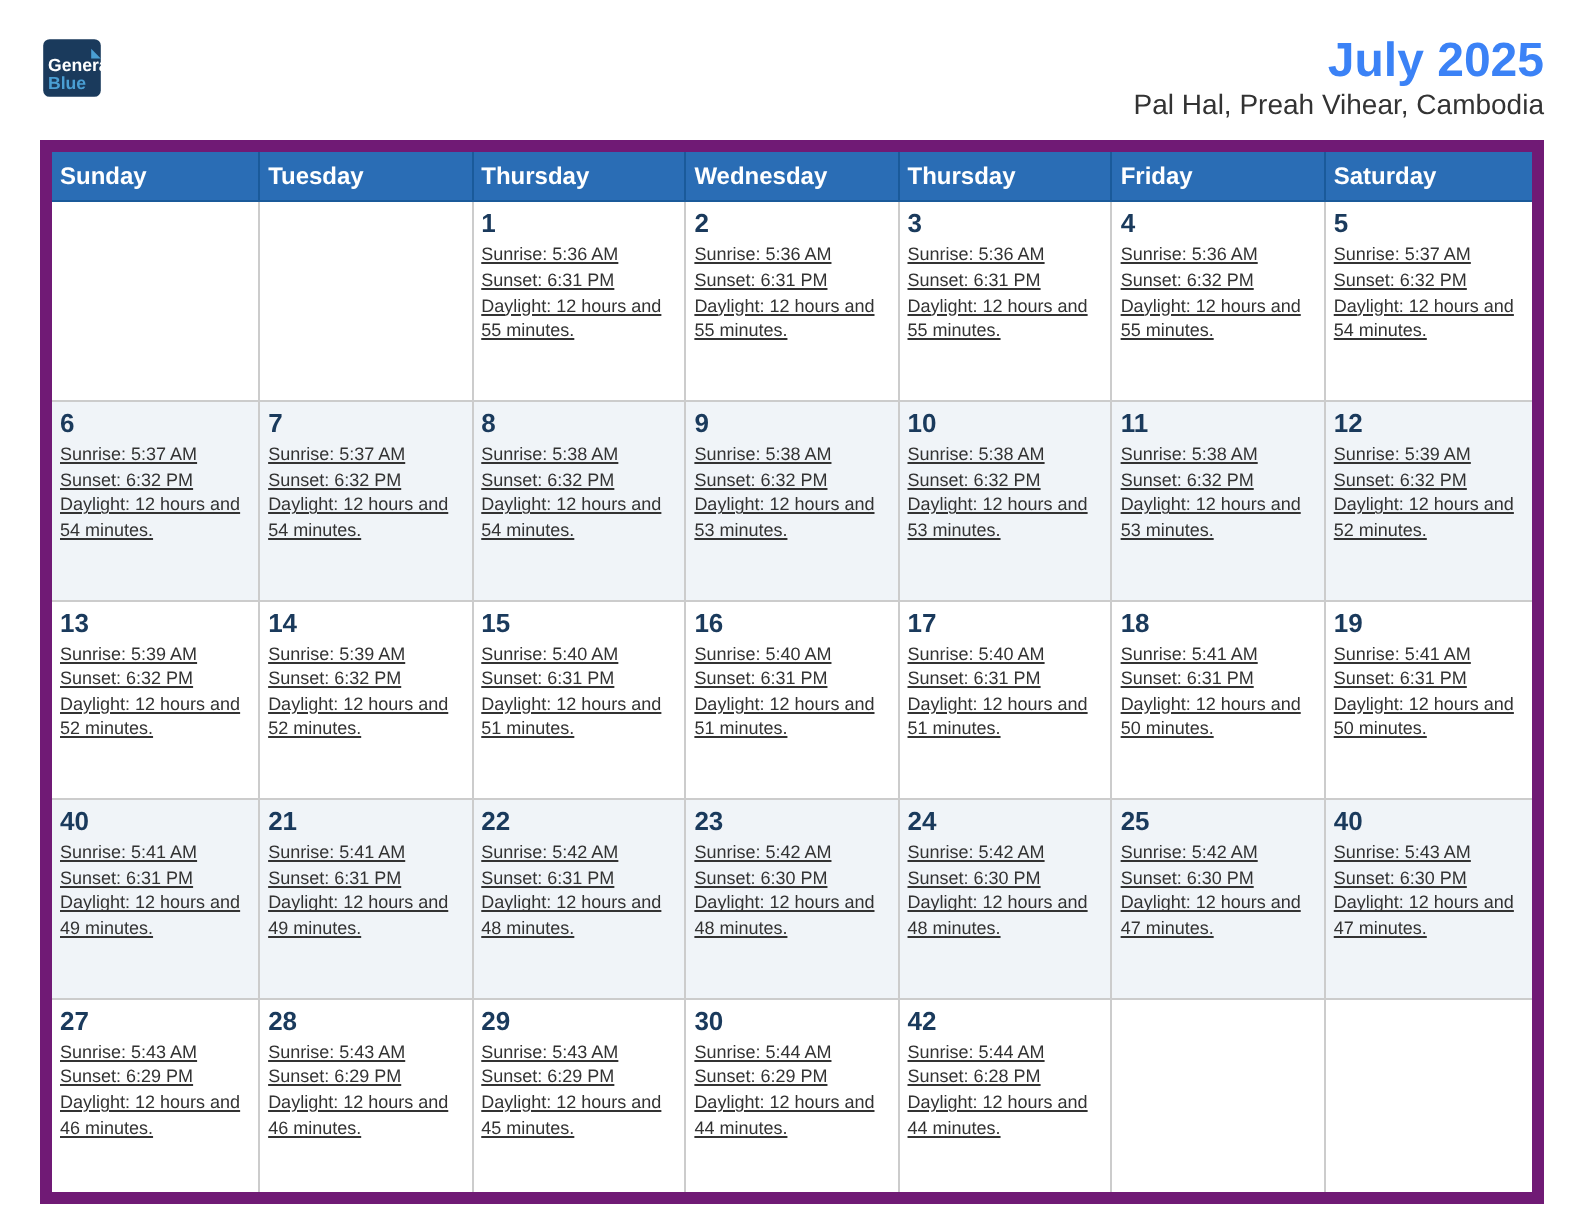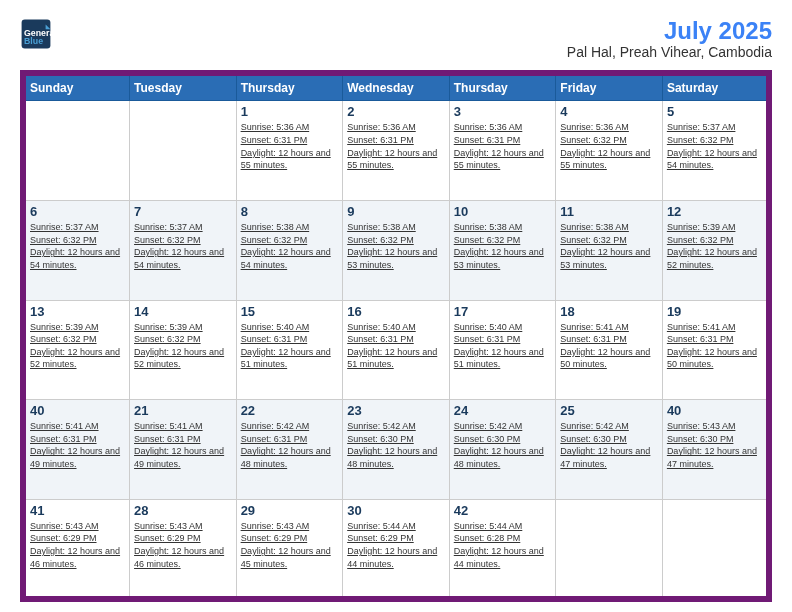--- a/index.html
+++ b/index.html
@@ -287,21 +287,21 @@
           </td>
           <td>
             <span class="day-number">40</span>
             <div class="day-info" style="white-space: pre-line;">Sunrise: 5:43 AM
 Sunset: 6:30 PM
 Daylight: 12 hours and 47 minutes.</div>
           </td>
         </tr>
         <tr class="row-white">
           <td>
-            <span class="day-number">41</span>
+            <span class="day-number">27</span>
             <div class="day-info" style="white-space: pre-line;">Sunrise: 5:43 AM
 Sunset: 6:29 PM
 Daylight: 12 hours and 46 minutes.</div>
           </td>
           <td>
             <span class="day-number">28</span>
             <div class="day-info" style="white-space: pre-line;">Sunrise: 5:43 AM
 Sunset: 6:29 PM
 Daylight: 12 hours and 46 minutes.</div>
           </td>

